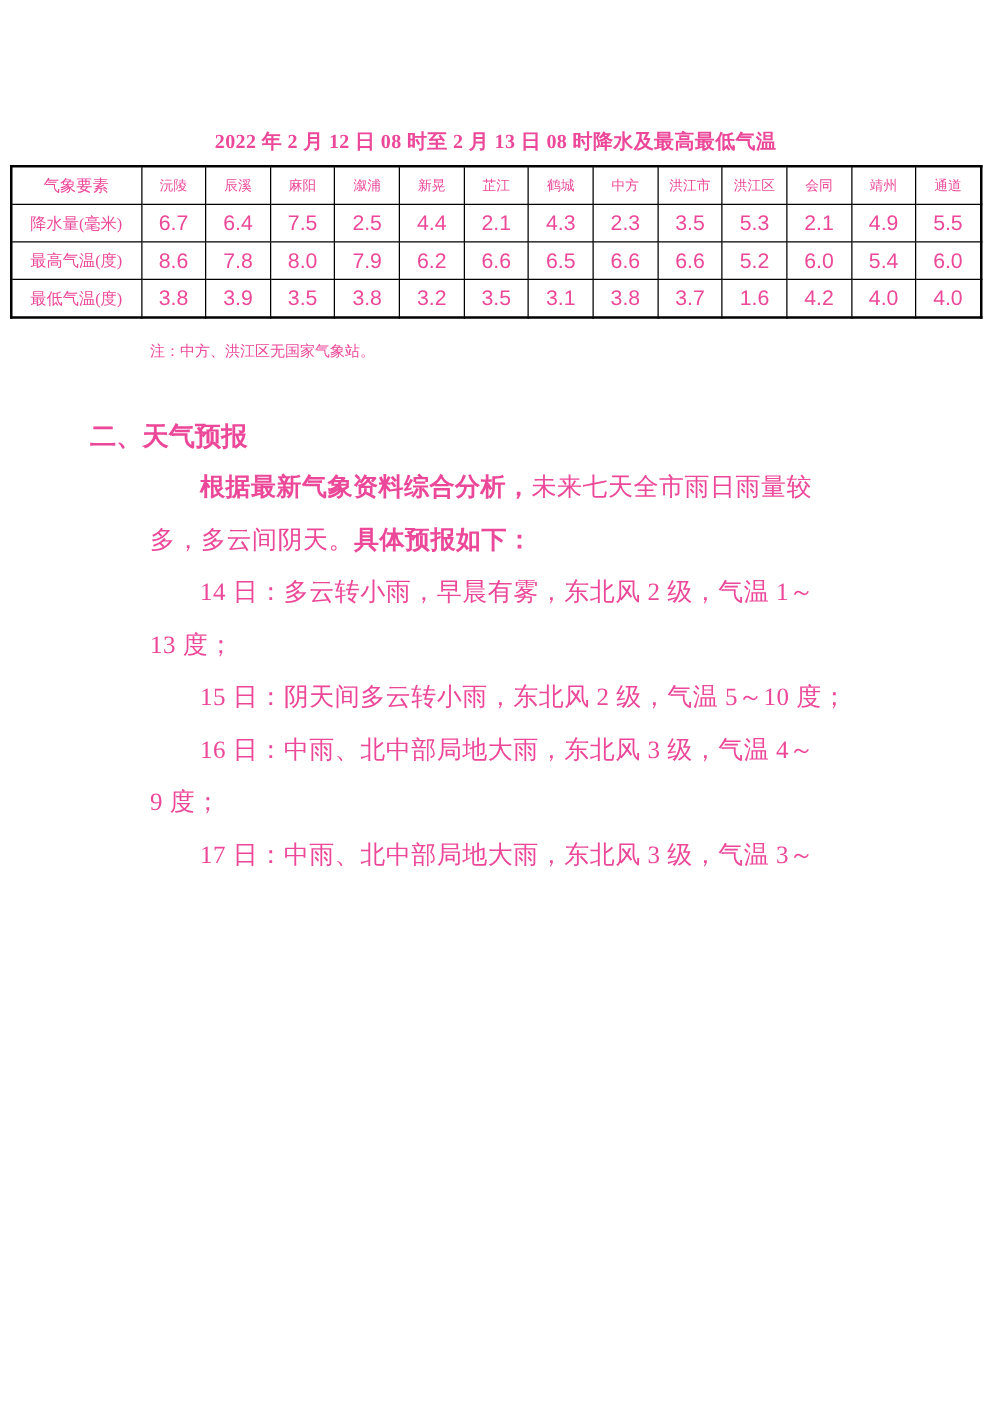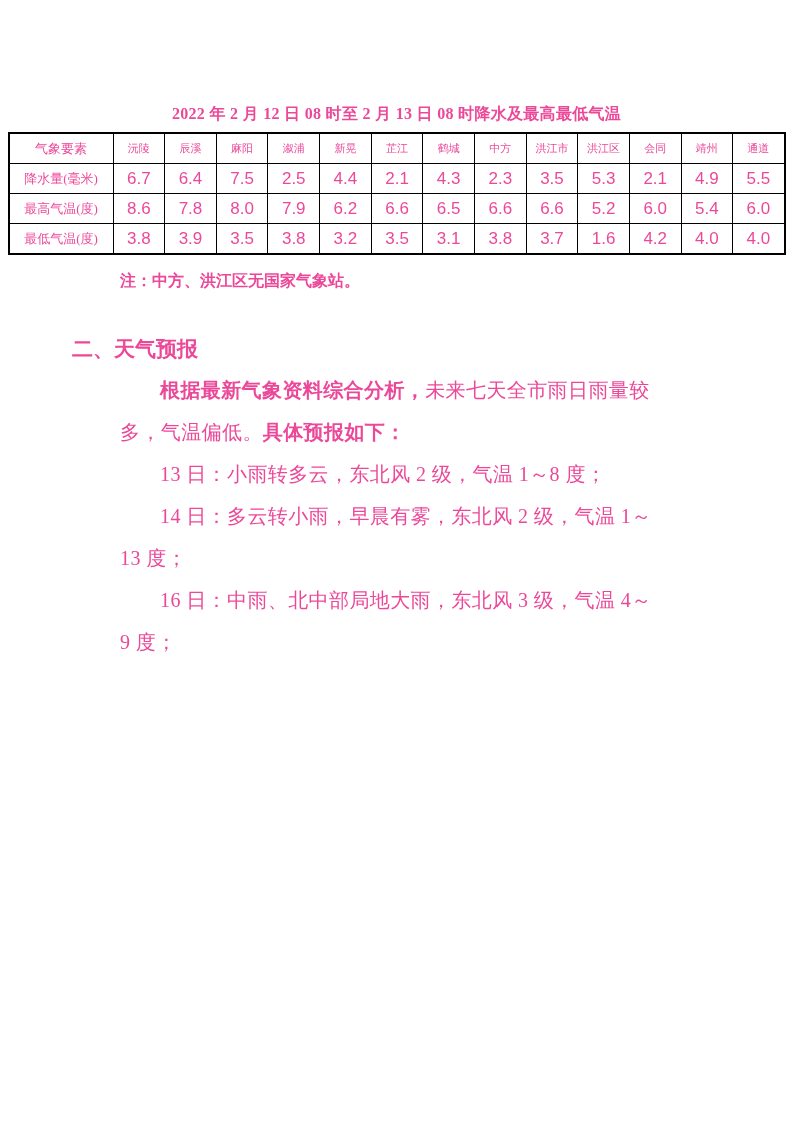--- a/index.html
+++ b/index.html
@@ -39,23 +39,22 @@
     font-size: 11px;
     overflow: hidden;
   }
   table.weather .label-col { width: 101px; font-size: 13px; }
   table.weather td.value-cell {
     font-family: "Liberation Sans", "DejaVu Sans", sans-serif;
     font-size: 17px;
   }
   .note {
     margin: 16px 0 0 120px;
-    font-size: 16px;
+    font-size: 12px;
     line-height: 20px;
-    font-weight: bold;
   }
   .heading {
     margin: 44px 0 0 72px;
     font-size: 21px;
     font-weight: bold;
     line-height: 28px;
   }
   .bodytext {
     margin: 6px 115px 0 120px;
     font-size: 20px;
@@ -147,29 +146,30 @@
         </tr>
       </tbody>
   </table>
 
   <div class="note">注：中方、洪江区无国家气象站。</div>
 
   <div class="heading">二、天气预报</div>
 
   <div class="bodytext">
     <div class="line indent"><span class="b">根据最新气象资料综合分析，</span><span>未来七天全市雨日雨量较</span></div>
-    <div class="line"><span>多，气温偏低。</span><span class="b">具体预报如下：</span></div>
+    <div class="line"><span>多，多云间阴天。</span><span class="b">具体预报如下：</span></div>
 
-    <div class="line indent">13 日：小雨转多云，东北风 2 级，气温 1～8 度；</div>
 
     <div class="line indent">14 日：多云转小雨，早晨有雾，东北风 2 级，气温 1～</div>
     <div class="line">13 度；</div>
 
+    <div class="line indent">15 日：阴天间多云转小雨，东北风 2 级，气温 5～10 度；</div>
 
     <div class="line indent">16 日：中雨、北中部局地大雨，东北风 3 级，气温 4～</div>
     <div class="line">9 度；</div>
 
+    <div class="line indent">17 日：中雨、北中部局地大雨，东北风 3 级，气温 3～</div>
 
 
 
   </div>
 
 </div>
 
 </body></html>

